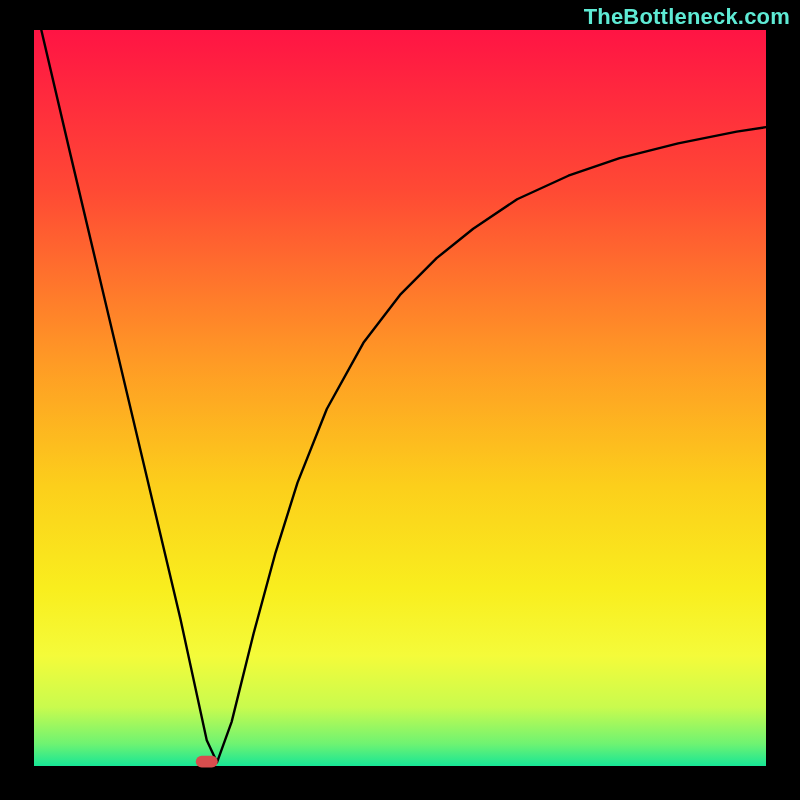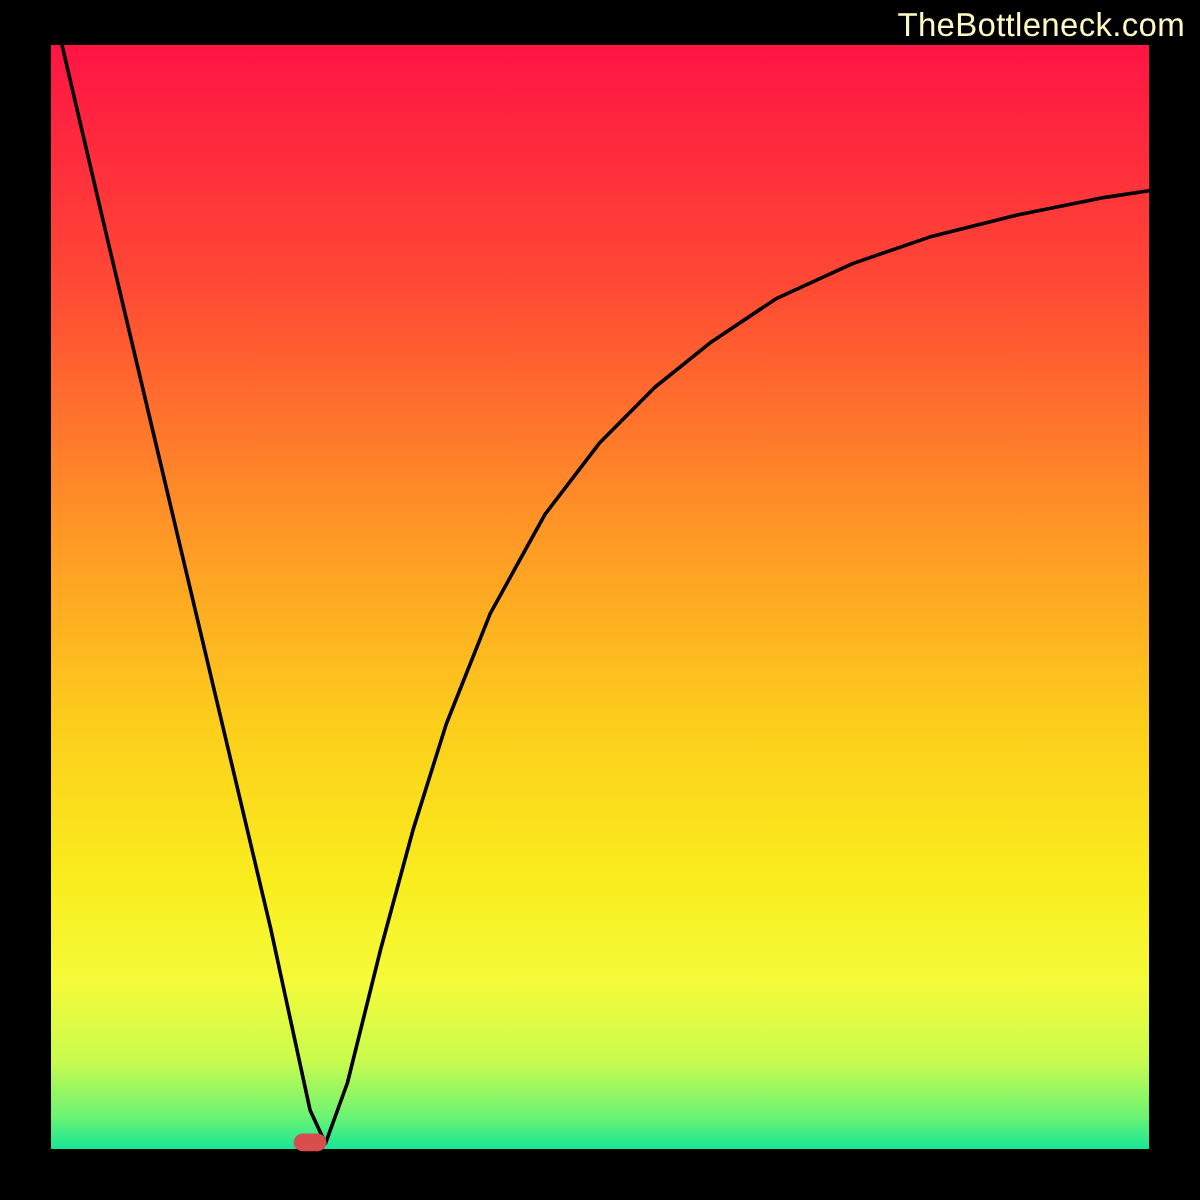--- a/index.html
+++ b/index.html
@@ -14,23 +14,23 @@
   .frame {
     position: relative;
     width: 800px;
     height: 800px;
     background: #000;
   }
   .watermark {
     position: absolute;
     top: 4px;
     right: 10px;
-    color: #fef9c3;
+    color: #5eead4;
     font-size: 22px;
-    font-weight: 400;
+    font-weight: 700;
     letter-spacing: 0.2px;
     z-index: 10;
   }
   svg {
     display: block;
   }
 </style>
 </head>
 <body>
 

